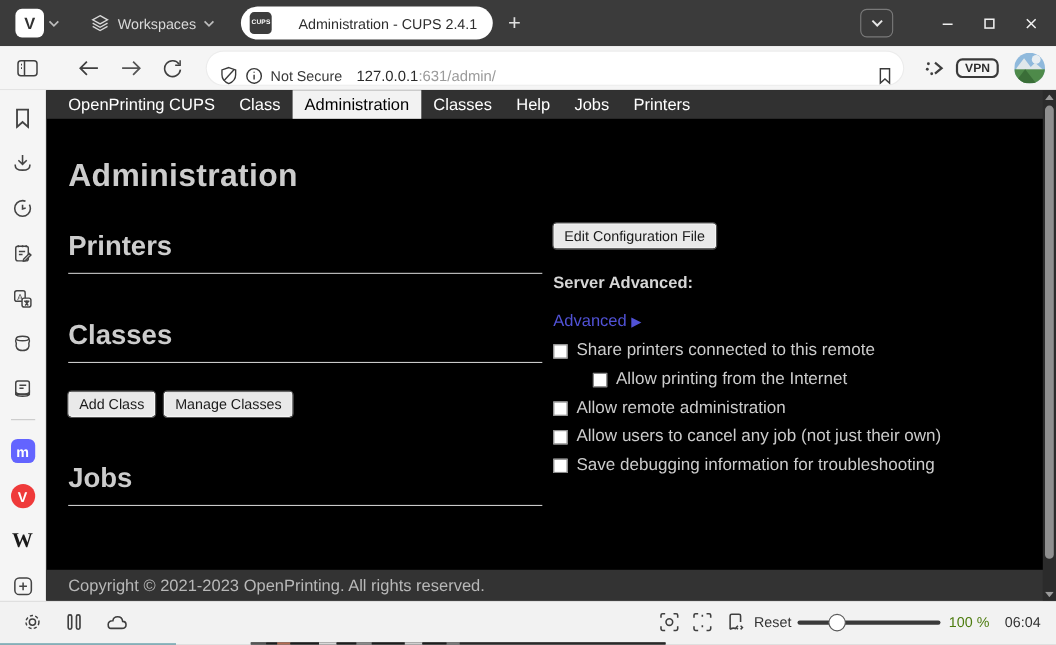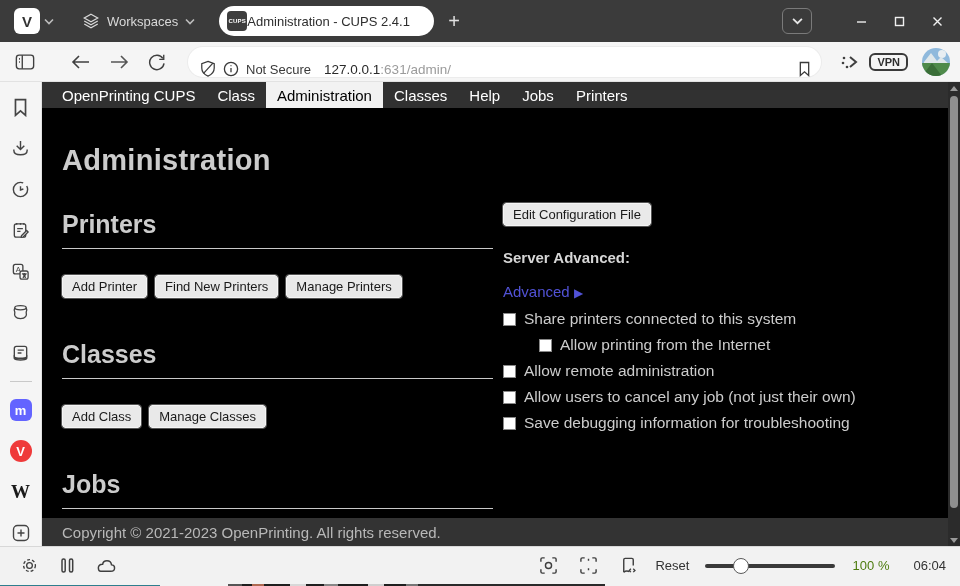--- a/index.html
+++ b/index.html
@@ -4,21 +4,21 @@
 <style>
   * { margin:0; padding:0; box-sizing:border-box; }
   html,body { width:960px; height:586px; overflow:hidden; font-family:"Liberation Sans", sans-serif; background:#f2f2f2; }
 
   
   .titlebar { height:42px; background:#3b3b3b; display:flex; align-items:center; padding:0 8px; }
   .v-logo { width:26px; height:26px; background:#fff; border-radius:6px; display:flex; align-items:center; justify-content:center; margin-left:6px; cursor:pointer; }
   .v-logo span { color:#333; font-weight:bold; font-size:15px; }
   .tb-chev { margin:0 6px 0 4px; }
   .workspaces { display:flex; align-items:center; gap:7px; color:#d9d9d9; font-size:13px; margin-left:22px; cursor:pointer; }
-  .tab-pill { background:#fff; border-radius:16px; height:30px; display:flex; align-items:center; gap:0; padding:0 14px 0 8px; margin-left:24px; min-width:215px; }
+  .tab-pill { background:#fff; border-radius:16px; height:30px; display:flex; align-items:center; gap:24px; padding:0 14px 0 8px; margin-left:24px; min-width:215px; }
   .favicon { width:20px; height:20px; background:#3d3d3d; border-radius:4px; color:#fff; font-size:6px; font-weight:bold; display:flex; align-items:center; justify-content:center; letter-spacing:.2px; }
   .tab-title { font-size:13px; color:#2e2e2e; white-space:nowrap; }
   .newtab { color:#e0e0e0; font-size:20px; margin-left:14px; cursor:pointer; line-height:1; }
   .titlebar .spacer { flex:1; }
   .tabbar-menu { width:30px; height:26px; border:1px solid #7a7a7a; border-radius:6px; display:flex; align-items:center; justify-content:center; margin-right:26px; cursor:pointer; }
   .winbtn { width:30px; height:28px; display:flex; align-items:center; justify-content:center; border-radius:6px; margin-left:8px; cursor:pointer; }
 
   
   .toolbar { height:40px; background:#f5f5f5; display:flex; align-items:center; border-bottom:1px solid #e2e2e2; padding:0 10px; gap:4px; }
   .tool-icon { width:30px; height:28px; display:flex; align-items:center; justify-content:center; border-radius:5px; cursor:pointer; }
@@ -71,21 +71,21 @@
   
   .scrollbar { position:absolute; top:0; right:0; bottom:0; width:12px; background:#2b2b2b; display:flex; flex-direction:column; align-items:center; }
   .sb-arrow { height:12px; display:flex; align-items:center; justify-content:center; flex:none; cursor:pointer; }
   .sb-thumb { width:8px; height:412px; background:#8f8f8f; border-radius:4px; margin-top:2px; cursor:pointer; }
 
   
   .statusbar { height:38px; background:#f2f2f2; border-top:1px solid #d8d8d8; display:flex; align-items:center; padding:0 14px; }
   .sb-icon { width:30px; height:28px; display:flex; align-items:center; justify-content:center; border-radius:5px; cursor:pointer; }
   .sb-left { display:flex; align-items:center; gap:8px; }
   .statusbar .grow { flex:1; }
-  .sb-right { display:flex; align-items:center; gap:10px; }
+  .sb-right { display:flex; align-items:center; gap:0; }
   .reset-label { font-size:13px; color:#333; margin:0 6px 0 2px; cursor:pointer; }
   .zoom-slider { width:130px; height:16px; position:relative; cursor:pointer; }
   .zs-track { position:absolute; top:6px; left:0; right:0; height:4px; background:#3a3a3a; border-radius:2px; }
   .zs-knob { position:absolute; top:0; left:21%; width:16px; height:16px; background:#fff; border:1.5px solid #5a5a5a; border-radius:50%; }
   .zoom-val { font-size:13px; color:#4d7c0f; width:44px; text-align:right; }
   .clock { font-size:13px; color:#333; margin-left:14px; }
 
   
   .bottom-edge { height:3px; position:relative; background:#f2f2f2; }
   .edge-teal { position:absolute; left:0; top:1px; width:160px; height:2px; background:var(--teal,#2e7e8d); }
@@ -293,25 +293,20 @@
       <span class="nav-item">Jobs</span>
       <span class="nav-item">Printers</span>
     </div>
 
     <div class="page">
       <h1>Administration</h1>
       <div class="columns">
 
         <div class="col">
           <h2 class="firstrow">Printers</h2>
-          <div class="btnrow">
-            <button class="cups-btn">Add Printer</button>
-            <button class="cups-btn">Find New Printers</button>
-            <button class="cups-btn">Manage Printers</button>
-          </div>
           <h2>Classes</h2>
           <div class="btnrow">
             <button class="cups-btn">Add Class</button>
             <button class="cups-btn">Manage Classes</button>
           </div>
           <h2>Jobs</h2>
 
         </div>
 
         <div class="col">
@@ -319,21 +314,21 @@
             <button class="cups-btn">Edit Configuration File</button>
           </div>
           <div class="srv-settings">Server Advanced:</div>
           <div class="advanced">
             <span>Advanced</span>
             <span class="marker">▶</span>
           </div>
           <div class="chk-list">
             <label class="chk-row">
               <span class="checkbox"></span>
-              <span>Share printers connected to this system</span>
+              <span>Share printers connected to this remote</span>
             </label>
             <label class="chk-row indent">
               <span class="checkbox"></span>
               <span>Allow printing from the Internet</span>
             </label>
             <label class="chk-row">
               <span class="checkbox"></span>
               <span>Allow remote administration</span>
             </label>
             <label class="chk-row">

